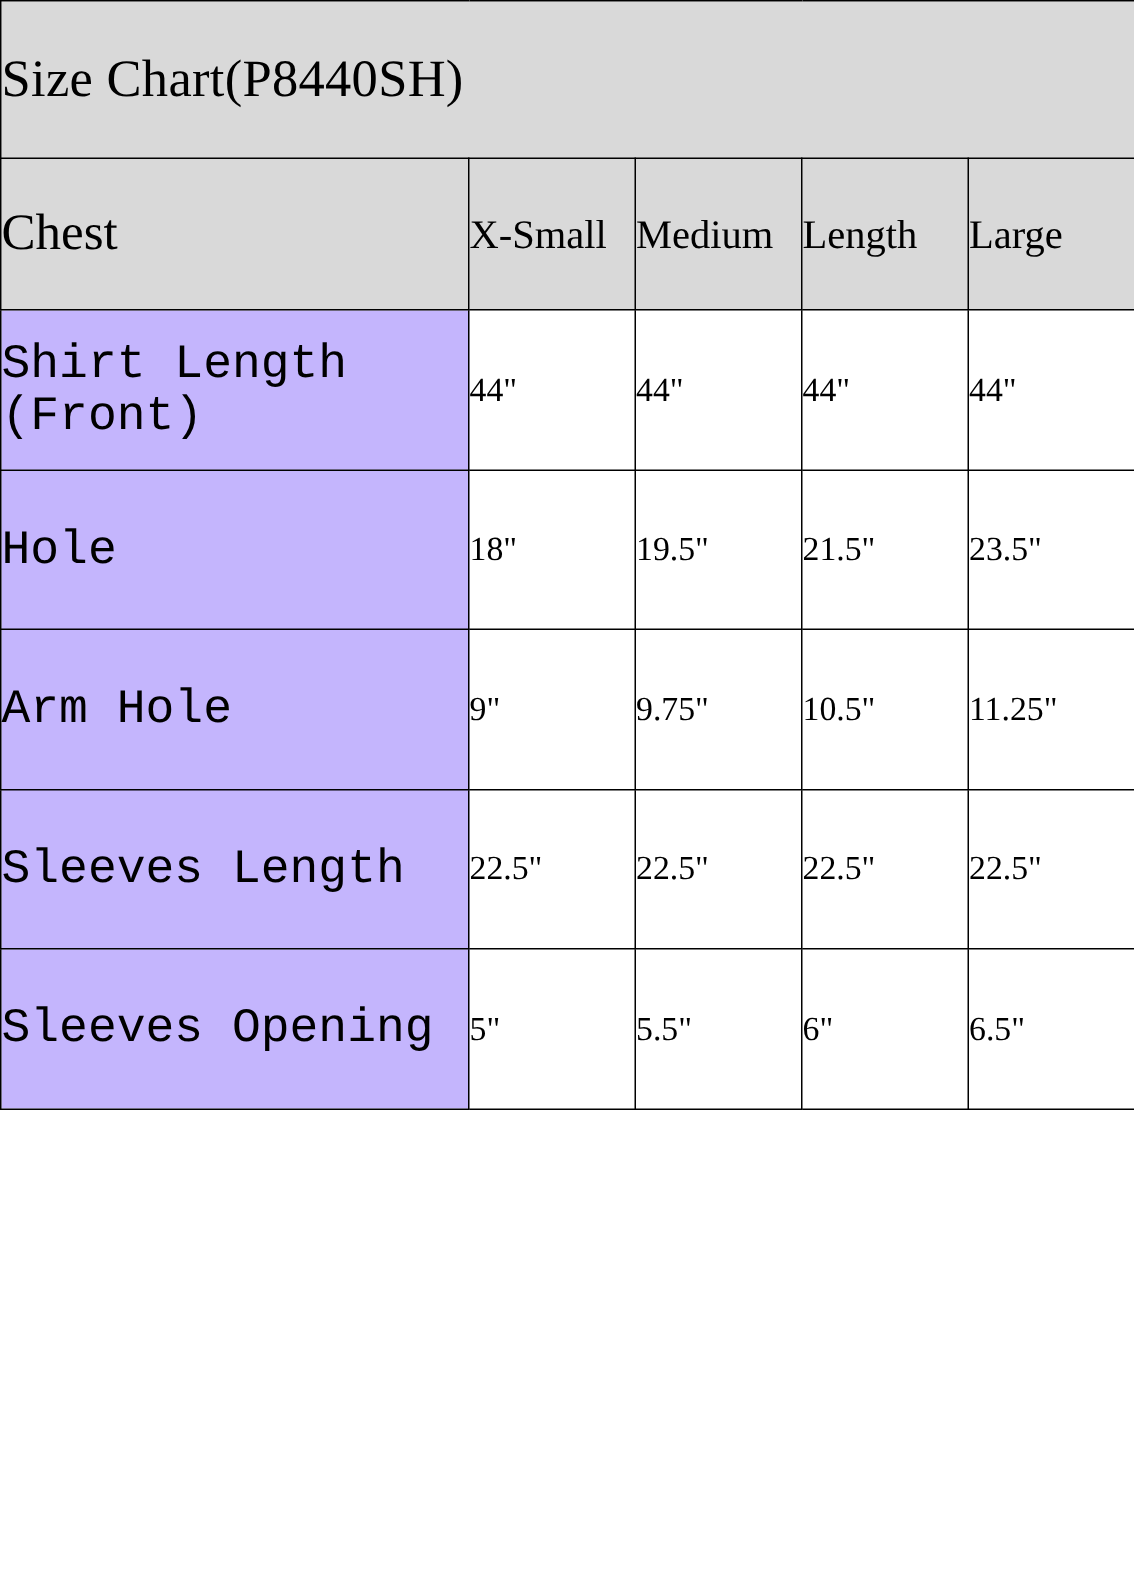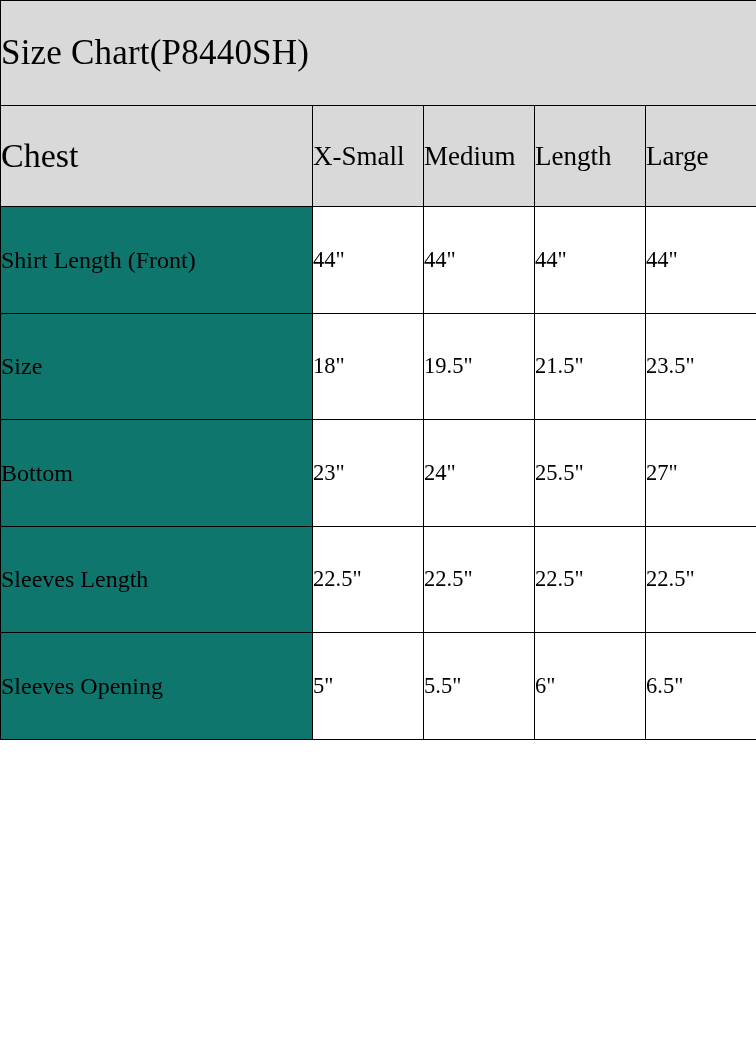--- a/index.html
+++ b/index.html
@@ -63,25 +63,25 @@
     font-weight: bold;
     font-size: 27px;
     font-family: "Liberation Serif", serif;
   }
 
   
   .body-row td {
     height: 105.5px;
   }
   .row-label {
-    background: #0f766e;
+    background: #c4b5fd;
     text-align: left;
     padding-left: 9px;
-    font-size: 24px;
-    font-family: Liberation Serif, serif;
+    font-size: 32px;
+    font-family: Liberation Mono, monospace;
     line-height: 1.1;
   }
   .row-value {
     background: #ffffff;
     font-size: 22.5px;
     font-family: "Liberation Serif", serif;
   }
 </style>
 </head>
 <body>
@@ -112,35 +112,35 @@
         <td class="row-label">Shirt Length (Front)</td>
         <td class="row-value">44"</td>
         <td class="row-value">44"</td>
         <td class="row-value">44"</td>
         <td class="row-value">44"</td>
       </tr>
 
 
 
       <tr class="body-row">
-        <td class="row-label">Size</td>
+        <td class="row-label">Hole</td>
         <td class="row-value">18"</td>
         <td class="row-value">19.5"</td>
         <td class="row-value">21.5"</td>
         <td class="row-value">23.5"</td>
       </tr>
 
+      <tr class="body-row">
+        <td class="row-label">Arm Hole</td>
+        <td class="row-value">9"</td>
+        <td class="row-value">9.75"</td>
+        <td class="row-value">10.5"</td>
+        <td class="row-value">11.25"</td>
+      </tr>
 
-      <tr class="body-row">
-        <td class="row-label">Bottom</td>
-        <td class="row-value">23"</td>
-        <td class="row-value">24"</td>
-        <td class="row-value">25.5"</td>
-        <td class="row-value">27"</td>
-      </tr>
 
       <tr class="body-row">
         <td class="row-label">Sleeves Length</td>
         <td class="row-value">22.5"</td>
         <td class="row-value">22.5"</td>
         <td class="row-value">22.5"</td>
         <td class="row-value">22.5"</td>
       </tr>
 
       <tr class="body-row">

